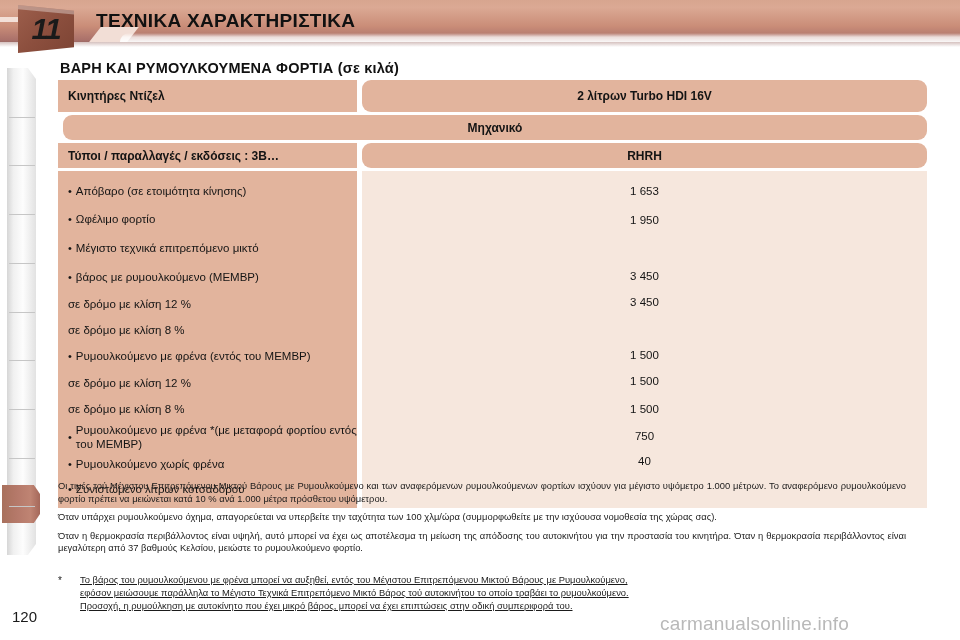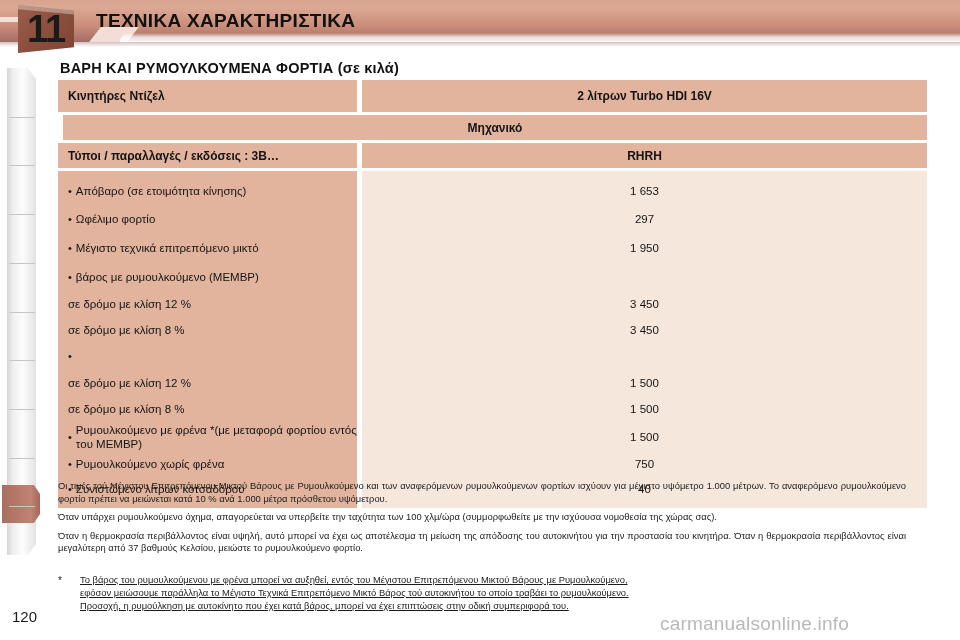--- a/index.html
+++ b/index.html
@@ -62,23 +62,24 @@
     left: 18px; top: 5px;
     width: 56px; height: 48px;
     clip-path: polygon(0% 0%, 100% 12%, 100% 20%, 0% 9%);
     background: rgba(255,255,255,0.35);
   }
   .chapter-num {
     position: absolute;
     left: 18px; top: 5px;
     width: 56px; height: 48px;
     display: flex; align-items: center; justify-content: center;
-    font-size: 38px; font-weight: bold; color: #1a1a1a;
+    font-size: 30px; font-weight: bold; color: #1a1a1a;
     letter-spacing: -1px;
     font-family: "Liberation Sans", sans-serif;
+    font-style: italic;
   }
   .chapter-title {
     position: absolute;
     left: 96px; top: 10px;
     font-size: 19px; font-weight: bold; color: #111111;
     letter-spacing: 0.3px;
     white-space: nowrap;
   }
 
   
@@ -146,21 +147,21 @@
     background: #e2b49d;
     font-size: 12px;
     font-weight: bold;
     color: #141414;
     display: flex;
     align-items: center;
   }
   .hdr-row.tall .cell-l, .hdr-row.tall .cell-r { height: 32px; }
   .hdr-row.short .cell-l, .hdr-row.short .cell-r { height: 25px; }
   .hdr-row .cell-l { padding-left: 10px; }
-  .hdr-row .cell-r { justify-content: center; }
+  .hdr-row .cell-r { justify-content: center; border-radius: 9px; }
 
   
   .body-block {
     display: flex;
     width: 100%;
   }
   .body-left {
     width: 299px; flex: 0 0 299px;
     background: #e2b49d;
     padding: 6px 0 6px 0;
@@ -280,20 +281,21 @@
           <span>βάρος με ρυμουλκούμενο (ΜΕΜΒΡ)</span>
         </div>
         <div class="dline indent" style="height: 26px;">
           <span>σε δρόμο με κλίση 12 %</span>
         </div>
         <div class="dline indent" style="height: 26px;">
           <span>σε δρόμο με κλίση 8 %</span>
         </div>
         <div class="dline" style="height: 27px;">
           <span class="bullet">•</span>
+          <span>Ρυμουλκούμενο με φρένα (εντός του ΜΕΜΒΡ)</span>
         </div>
         <div class="dline indent" style="height: 27px;">
           <span>σε δρόμο με κλίση 12 %</span>
         </div>
         <div class="dline indent" style="height: 25px;">
           <span>σε δρόμο με κλίση 8 %</span>
         </div>
         <div class="dline" style="height: 30px;">
           <span class="bullet">•</span>
           <span>Ρυμουλκούμενο με φρένα *(με μεταφορά φορτίου εντός του ΜΕΜΒΡ)</span>
@@ -303,21 +305,20 @@
           <span>Ρυμουλκούμενο χωρίς φρένα</span>
         </div>
         <div class="dline" style="height: 25px;">
           <span class="bullet">•</span>
           <span>Συνιστώμενο λίτρων κοτσαδόρου</span>
         </div>
       </div>
     <div class="gap"></div>
     <div class="body-right" id="body-right">
         <div class="dline" style="height: 28px;">1 653</div>
-        <div class="dline" style="height: 28px;">297</div>
         <div class="dline" style="height: 30px;">1 950</div>
         <div class="dline" style="height: 28px;"></div>
         <div class="dline" style="height: 26px;">3 450</div>
         <div class="dline" style="height: 26px;">3 450</div>
         <div class="dline" style="height: 27px;"></div>
         <div class="dline" style="height: 27px;">1 500</div>
         <div class="dline" style="height: 25px;">1 500</div>
         <div class="dline" style="height: 30px;">1 500</div>
         <div class="dline" style="height: 25px;">750</div>
         <div class="dline" style="height: 25px;">40</div>
@@ -329,21 +330,21 @@
     <p class="note-p">Οι τιμές τού Μέγιστου Επιτρεπόμενου Μικτού Βάρους με Ρυμουλκούμενο και των αναφερόμενων ρυμουλκούμενων φορτίων ισχύουν για μέγιστο υψόμετρο 1.000 μέτρων. Το αναφερόμενο ρυμουλκούμενο φορτίο πρέπει να μειώνεται κατά 10 % ανά 1.000 μέτρα πρόσθετου υψόμετρου.</p>
     <p class="note-p">Όταν υπάρχει ρυμουλκούμενο όχημα, απαγορεύεται να υπερβείτε την ταχύτητα των 100 χλμ/ώρα (συμμορφωθείτε με την ισχύουσα νομοθεσία της χώρας σας).</p>
     <p class="note-p">Όταν η θερμοκρασία περιβάλλοντος είναι υψηλή, αυτό μπορεί να έχει ως αποτέλεσμα τη μείωση της απόδοσης του αυτοκινήτου για την προστασία του κινητήρα. Όταν η θερμοκρασία περιβάλλοντος είναι μεγαλύτερη από 37 βαθμούς Κελσίου, μειώστε το ρυμουλκούμενο φορτίο.</p>
   </div>
 
 <div class="footnote">
   <div class="fn-star">*</div>
   <div class="fn-text" id="fn-text">
       <div>Το βάρος του ρυμουλκούμενου με φρένα μπορεί να αυξηθεί, εντός του Μέγιστου Επιτρεπόμενου Μικτού Βάρους με Ρυμουλκούμενο,</div>
       <div>εφόσον μειώσουμε παράλληλα το Μέγιστο Τεχνικά Επιτρεπόμενο Μικτό Βάρος τού αυτοκινήτου το οποίο τραβάει το ρυμουλκούμενο.</div>
-      <div>Προσοχή, η ρυμούλκηση με αυτοκίνητο που έχει κατά βάρος, μπορεί να έχει επιπτώσεις στην οδική συμπεριφορά του.</div>
+      <div>Προσοχή, η ρυμούλκηση με αυτοκίνητο που έχει μικρό βάρος, μπορεί να έχει επιπτώσεις στην οδική συμπεριφορά του.</div>
     </div>
 </div>
 
 <div class="watermark">carmanualsonline.info</div>
 
 <div class="rail-seg" style="top: 117px; position: absolute; left: 9px;"></div>
 <div class="rail-seg" style="top: 165px; position: absolute; left: 9px;"></div>
 <div class="rail-seg" style="top: 214px; position: absolute; left: 9px;"></div>
 <div class="rail-seg" style="top: 263px; position: absolute; left: 9px;"></div>
 <div class="rail-seg" style="top: 312px; position: absolute; left: 9px;"></div>

